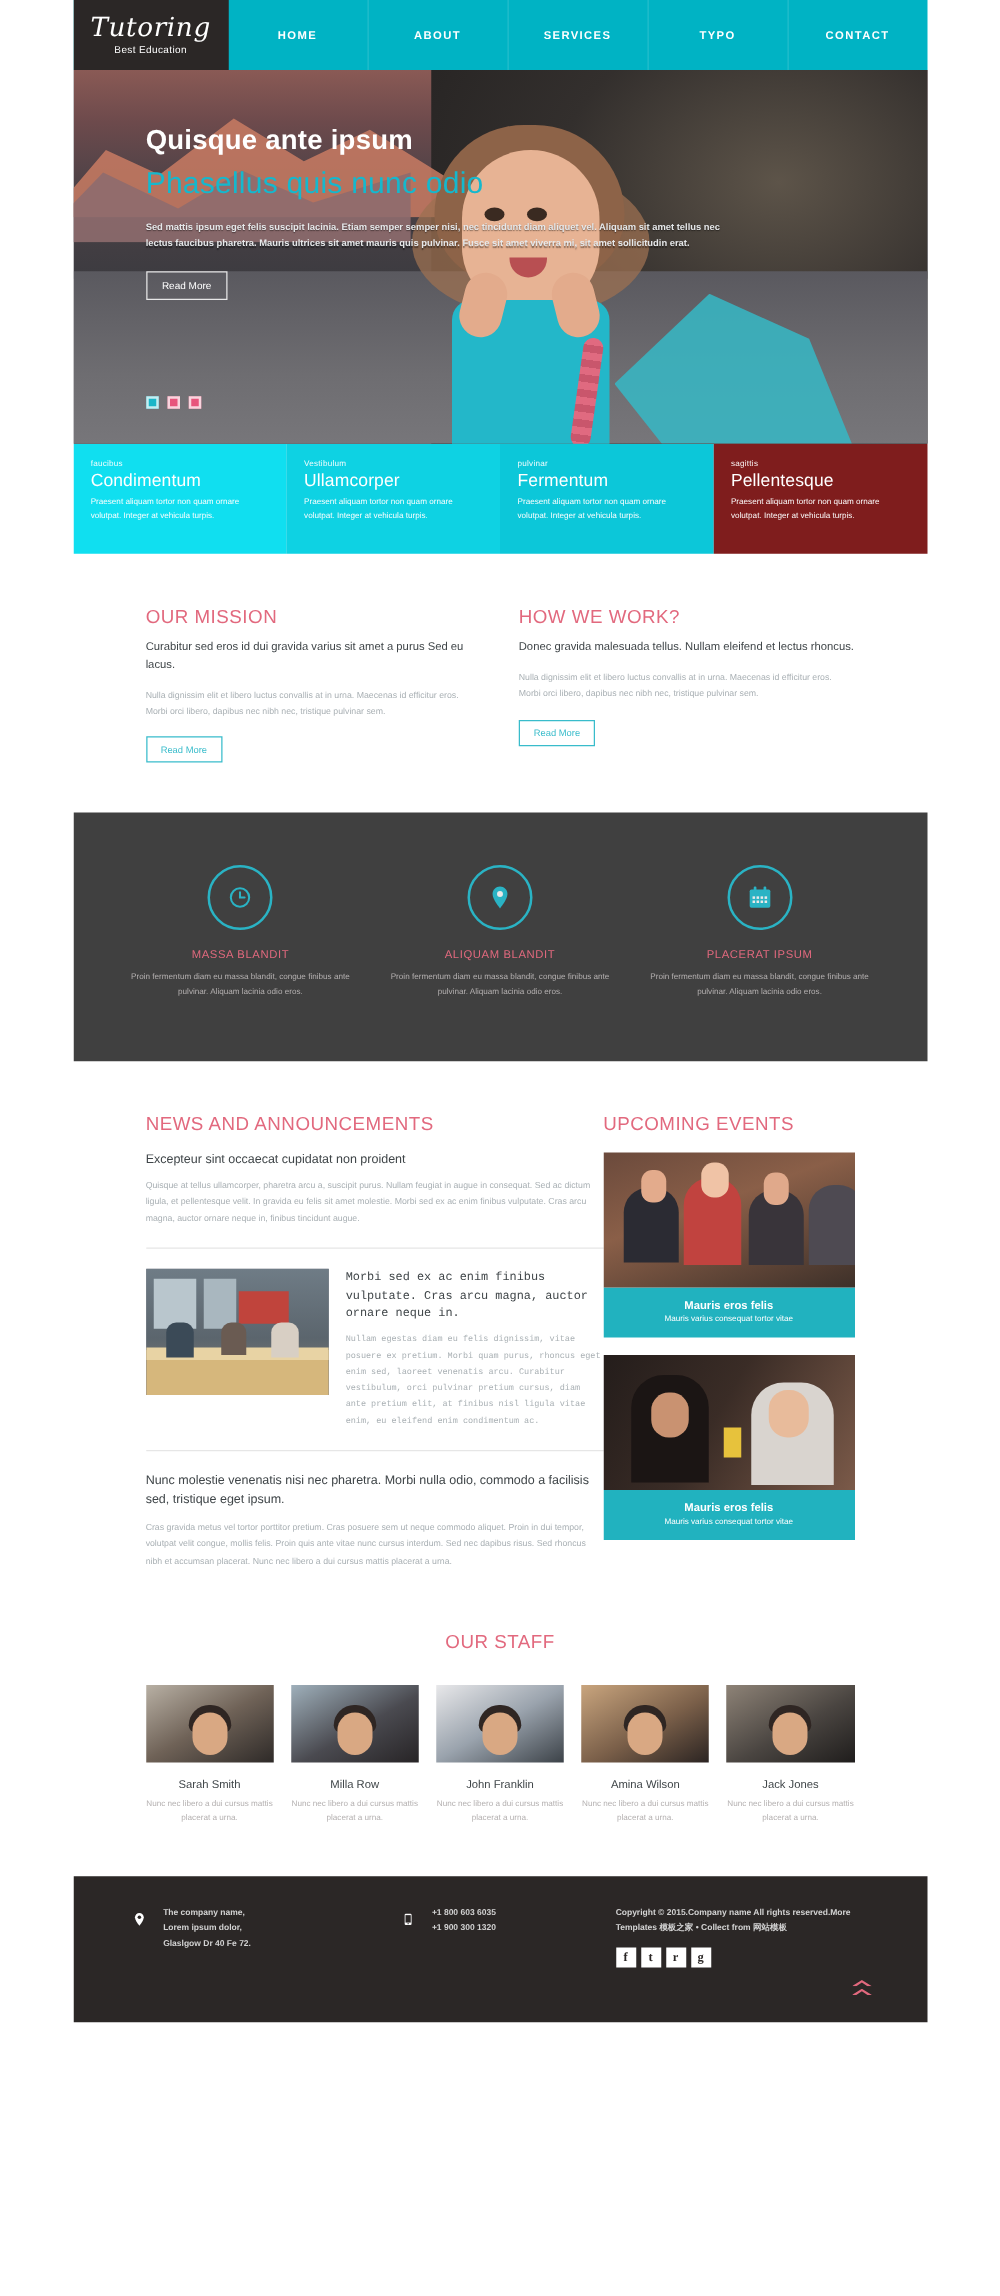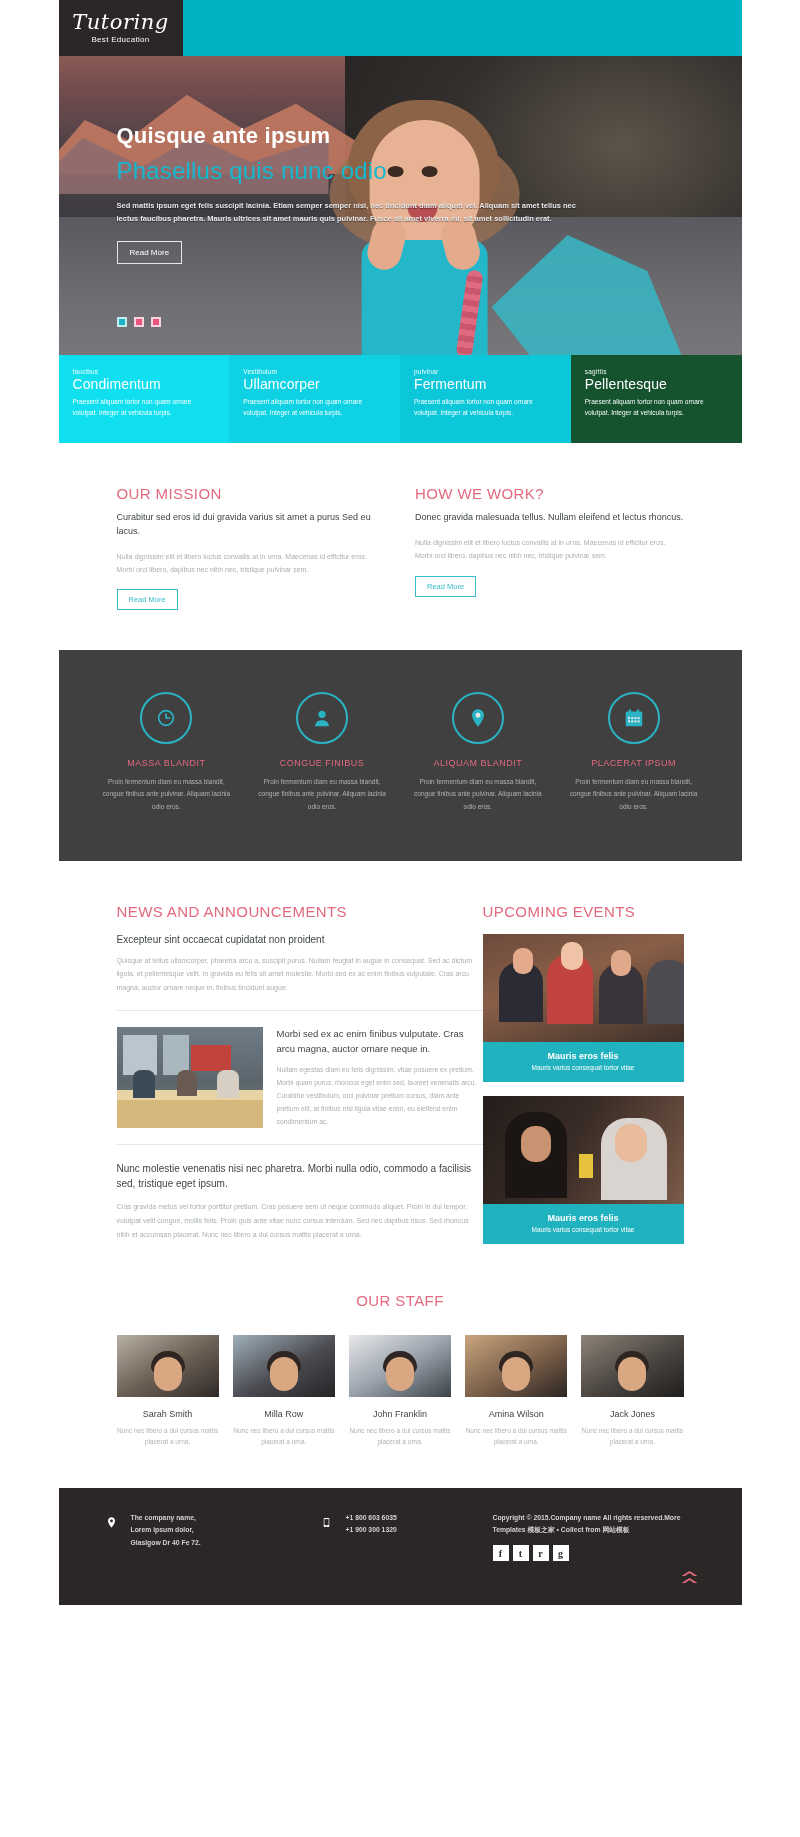--- a/index.html
+++ b/index.html
@@ -101,21 +101,21 @@
     position:absolute; top:118px; width:34px; height:52px; border-radius:18px;
     background:#e3ab8c;
   }
   .hc-arm-l { left:48px; transform:rotate(14deg); }
   .hc-arm-r { left:122px; transform:rotate(-14deg); }
   .hc-rope {
     position:absolute; left:140px; top:170px; width:16px; height:88px;
     background: repeating-linear-gradient(180deg,#e06a80 0 6px,#c9566c 6px 12px);
     border-radius:8px; transform:rotate(8deg);
   }
-  .hero-inner { position: relative; padding: 43px 0 0 58px; z-index: 3; margin-top: 24px; }
+  .hero-inner { position: relative; padding: 43px 0 0 58px; z-index: 3; }
   .hero-t1 {
     font-size: 22px; font-weight: bold; color: #ffffff; letter-spacing: .2px;
   }
   .hero-t2 {
     font-size: 24px; color: #15b8cd; margin-top: 8px; letter-spacing: .2px;
   }
   .hero-p {
     margin-top: 14px; font-size: 7.5px; color: #e6e8ea; font-weight:bold;
     line-height: 1.75; max-width: 470px; text-shadow: 0 1px 1px rgba(0,0,0,.5);
   }
@@ -130,21 +130,21 @@
     background: #e8547c; cursor: pointer;
   }
   .dot.active { background: #1ab6c8; }
 
   
   .features { display: flex; height: 88px; }
   .feat { flex: 1; padding: 13px 14px 0 14px; color: #ffffff; }
   .feat:nth-child(1) { background: #10dff0; }
   .feat:nth-child(2) { background: #0ed2e3; }
   .feat:nth-child(3) { background: #0cc7d9; }
-  .feat:nth-child(4) { background: #14532d; }
+  .feat:nth-child(4) { background: #7f1d1d; }
   .feat-sup { font-size: 6.5px; letter-spacing: .2px; opacity: .95; }
   .feat-title { font-size: 14px; margin-top: 1px; letter-spacing: .1px; }
   .feat-desc { font-size: 6.5px; line-height: 1.65; margin-top: 5px; opacity: .98; }
 
   
   .mission { display: flex; padding: 42px 58px 40px 58px; gap: 30px; }
   .mcol { flex: 1; }
   .m-h {
     color: #e2697e; font-size: 15px; letter-spacing: .4px; margin-bottom: 9px;
   }
@@ -173,21 +173,21 @@
   .icol-desc { font-size: 6.5px; color: #b4b0b0; line-height: 1.85; margin-top: 8px; }
 
   
   .news-sec { display: flex; padding: 42px 58px 0 58px; }
   .news-left { flex: 0 0 366px; }
   .news-right { flex: 1; }
   .sec-h { color: #e2697e; font-size: 15px; letter-spacing: .4px; }
   .news-sub { font-size: 10px; color: #3f4548; margin-top: 14px; }
   .news-p { font-size: 7px; color: #a9b0b4; line-height: 1.95; margin-top: 9px; }
   .hr { height:1px; background:#e6e6e6; margin: 16px 0; }
-  .news-item { display: flex; gap: 14px; }
+  .news-item { display: flex; gap: 14px; font-family: Liberation Mono, monospace; }
   .news-thumb {
     flex: 0 0 146px; height: 101px; position:relative; overflow:hidden;
     background:#5c6670;
   }
   .nt-wall { position:absolute; inset:0; background: linear-gradient(180deg,#6f7c86 0%,#5b656d 55%,#8e8378 100%); }
   .nt-win { position:absolute; left:6px; top:8px; width:34px; height:40px; background:#b9c6cd; }
   .nt-win2 { position:absolute; left:46px; top:8px; width:26px; height:40px; background:#a9b7bf; }
   .nt-red { position:absolute; left:74px; top:18px; width:40px; height:26px; background:#c0443c; }
   .nt-desk { position:absolute; left:0; bottom:0; width:100%; height:36px; background:#d6b77c; }
   .nt-desk2 { position:absolute; left:0; bottom:28px; width:100%; height:10px; background:#e8d3a4; }
@@ -280,20 +280,27 @@
 </head>
 <body>
 
 <div class="page">
 
   <div class="header">
     <div class="logo-box">
       <div class="logo-main">Tutoring</div>
       <div class="logo-sub">Best Education</div>
     </div>
+    <nav class="nav">
+      <div class="nav-item">HOME</div>
+      <div class="nav-item">ABOUT</div>
+      <div class="nav-item">SERVICES</div>
+      <div class="nav-item">TYPO</div>
+      <div class="nav-item">CONTACT</div>
+    </nav>
   </div>
 
   <section class="hero">
     <div class="hero-bg">
       <div class="hero-sky"></div>
       <div class="hero-dark"></div>
       <div class="hero-mtn1"></div>
       <div class="hero-mtn2"></div>
       <div class="hero-ground"></div>
       <div class="hero-teal"></div>
@@ -369,30 +376,20 @@
             <circle cx="12" cy="12" r="8"></circle>
               <path d="M12 7.5V12h4" stroke-linecap="round"></path>
           </svg>
         </div>
         <div class="icol-title">MASSA BLANDIT</div>
         <div class="icol-desc">Proin fermentum diam eu massa blandit, congue finibus ante pulvinar. Aliquam lacinia odio eros.</div>
       </div>
       <div class="icol">
         <div class="circle">
           <svg width="22" height="22" viewBox="0 0 24 24" fill="currentColor">
-            <circle cx="12" cy="8" r="4"></circle>
-              <path d="M4.5 21c0-4.2 3.4-6.5 7.5-6.5s7.5 2.3 7.5 6.5z"></path>
-          </svg>
-        </div>
-        <div class="icol-title">CONGUE FINIBUS</div>
-        <div class="icol-desc">Proin fermentum diam eu massa blandit, congue finibus ante pulvinar. Aliquam lacinia odio eros.</div>
-      </div>
-      <div class="icol">
-        <div class="circle">
-          <svg width="22" height="22" viewBox="0 0 24 24" fill="currentColor">
             <path d="M12 2.5c-3.6 0-6.5 2.9-6.5 6.5 0 4.9 6.5 12.5 6.5 12.5S18.5 13.9 18.5 9c0-3.6-2.9-6.5-6.5-6.5z"></path>
             <circle cx="12" cy="9" r="2.6" fill="#e9e9e9"></circle>
           </svg>
         </div>
         <div class="icol-title">ALIQUAM BLANDIT</div>
         <div class="icol-desc">Proin fermentum diam eu massa blandit, congue finibus ante pulvinar. Aliquam lacinia odio eros.</div>
       </div>
       <div class="icol">
         <div class="circle">
           <svg width="22" height="22" viewBox="0 0 24 24" fill="currentColor">

